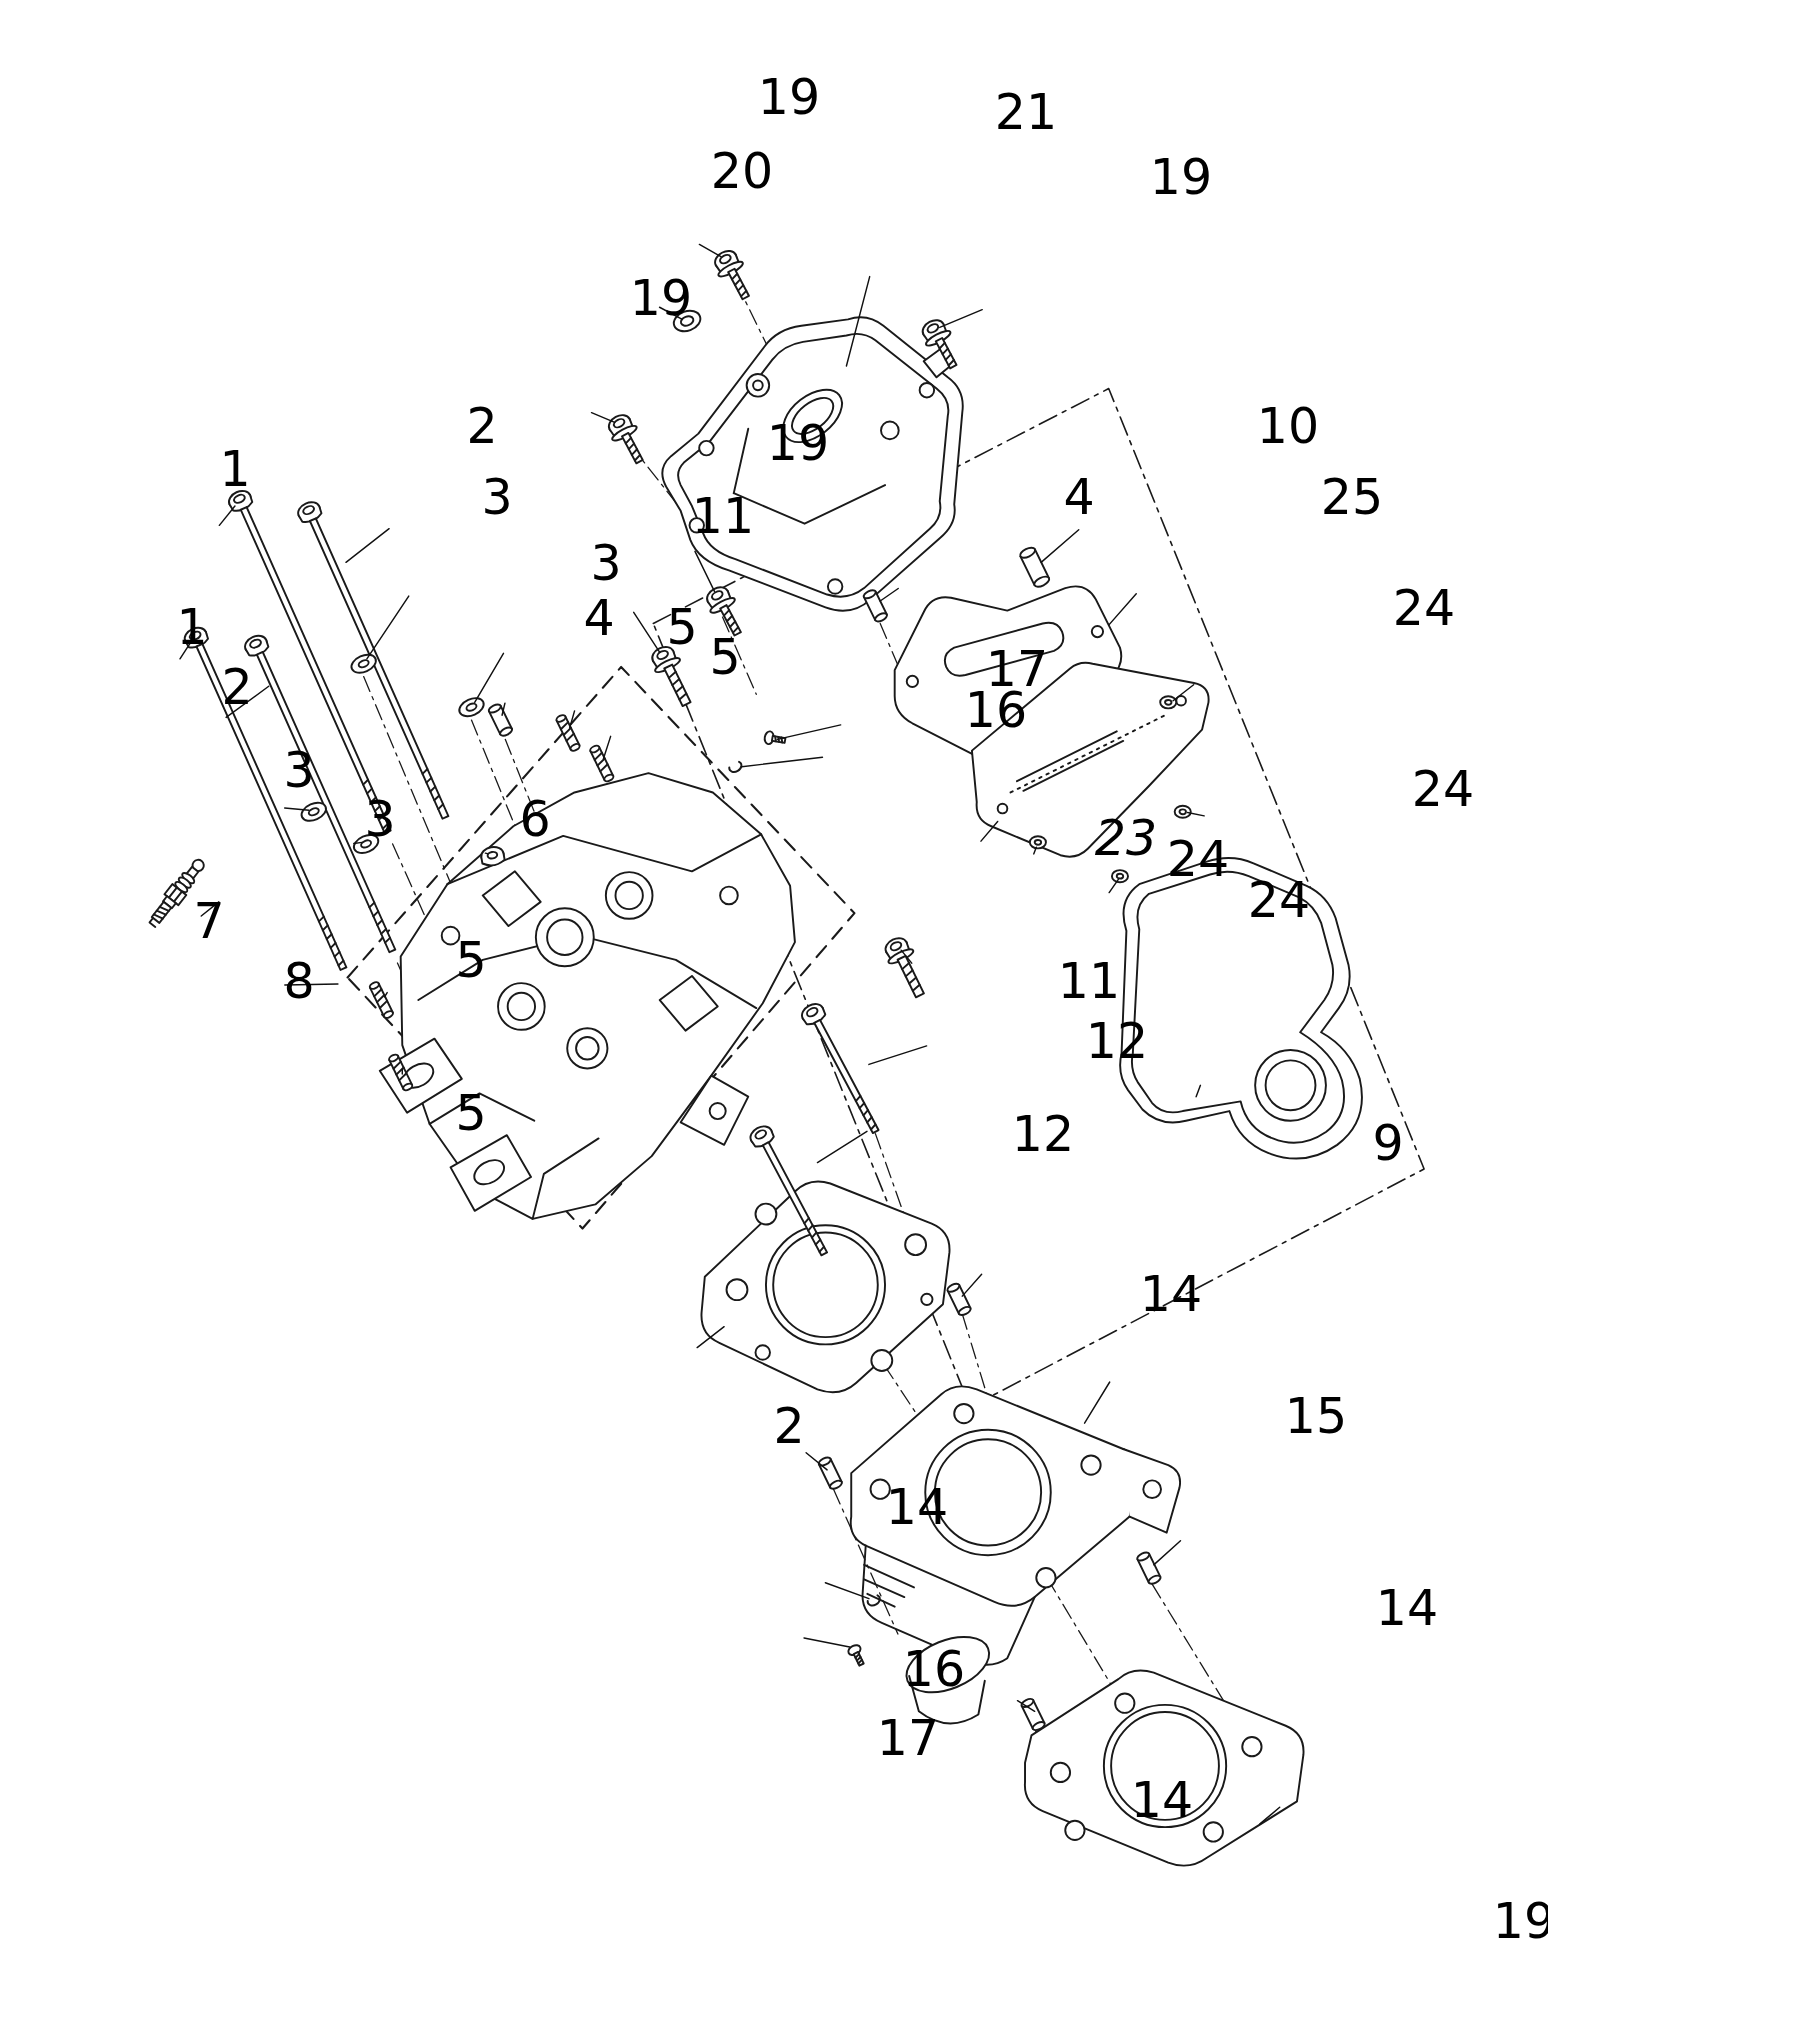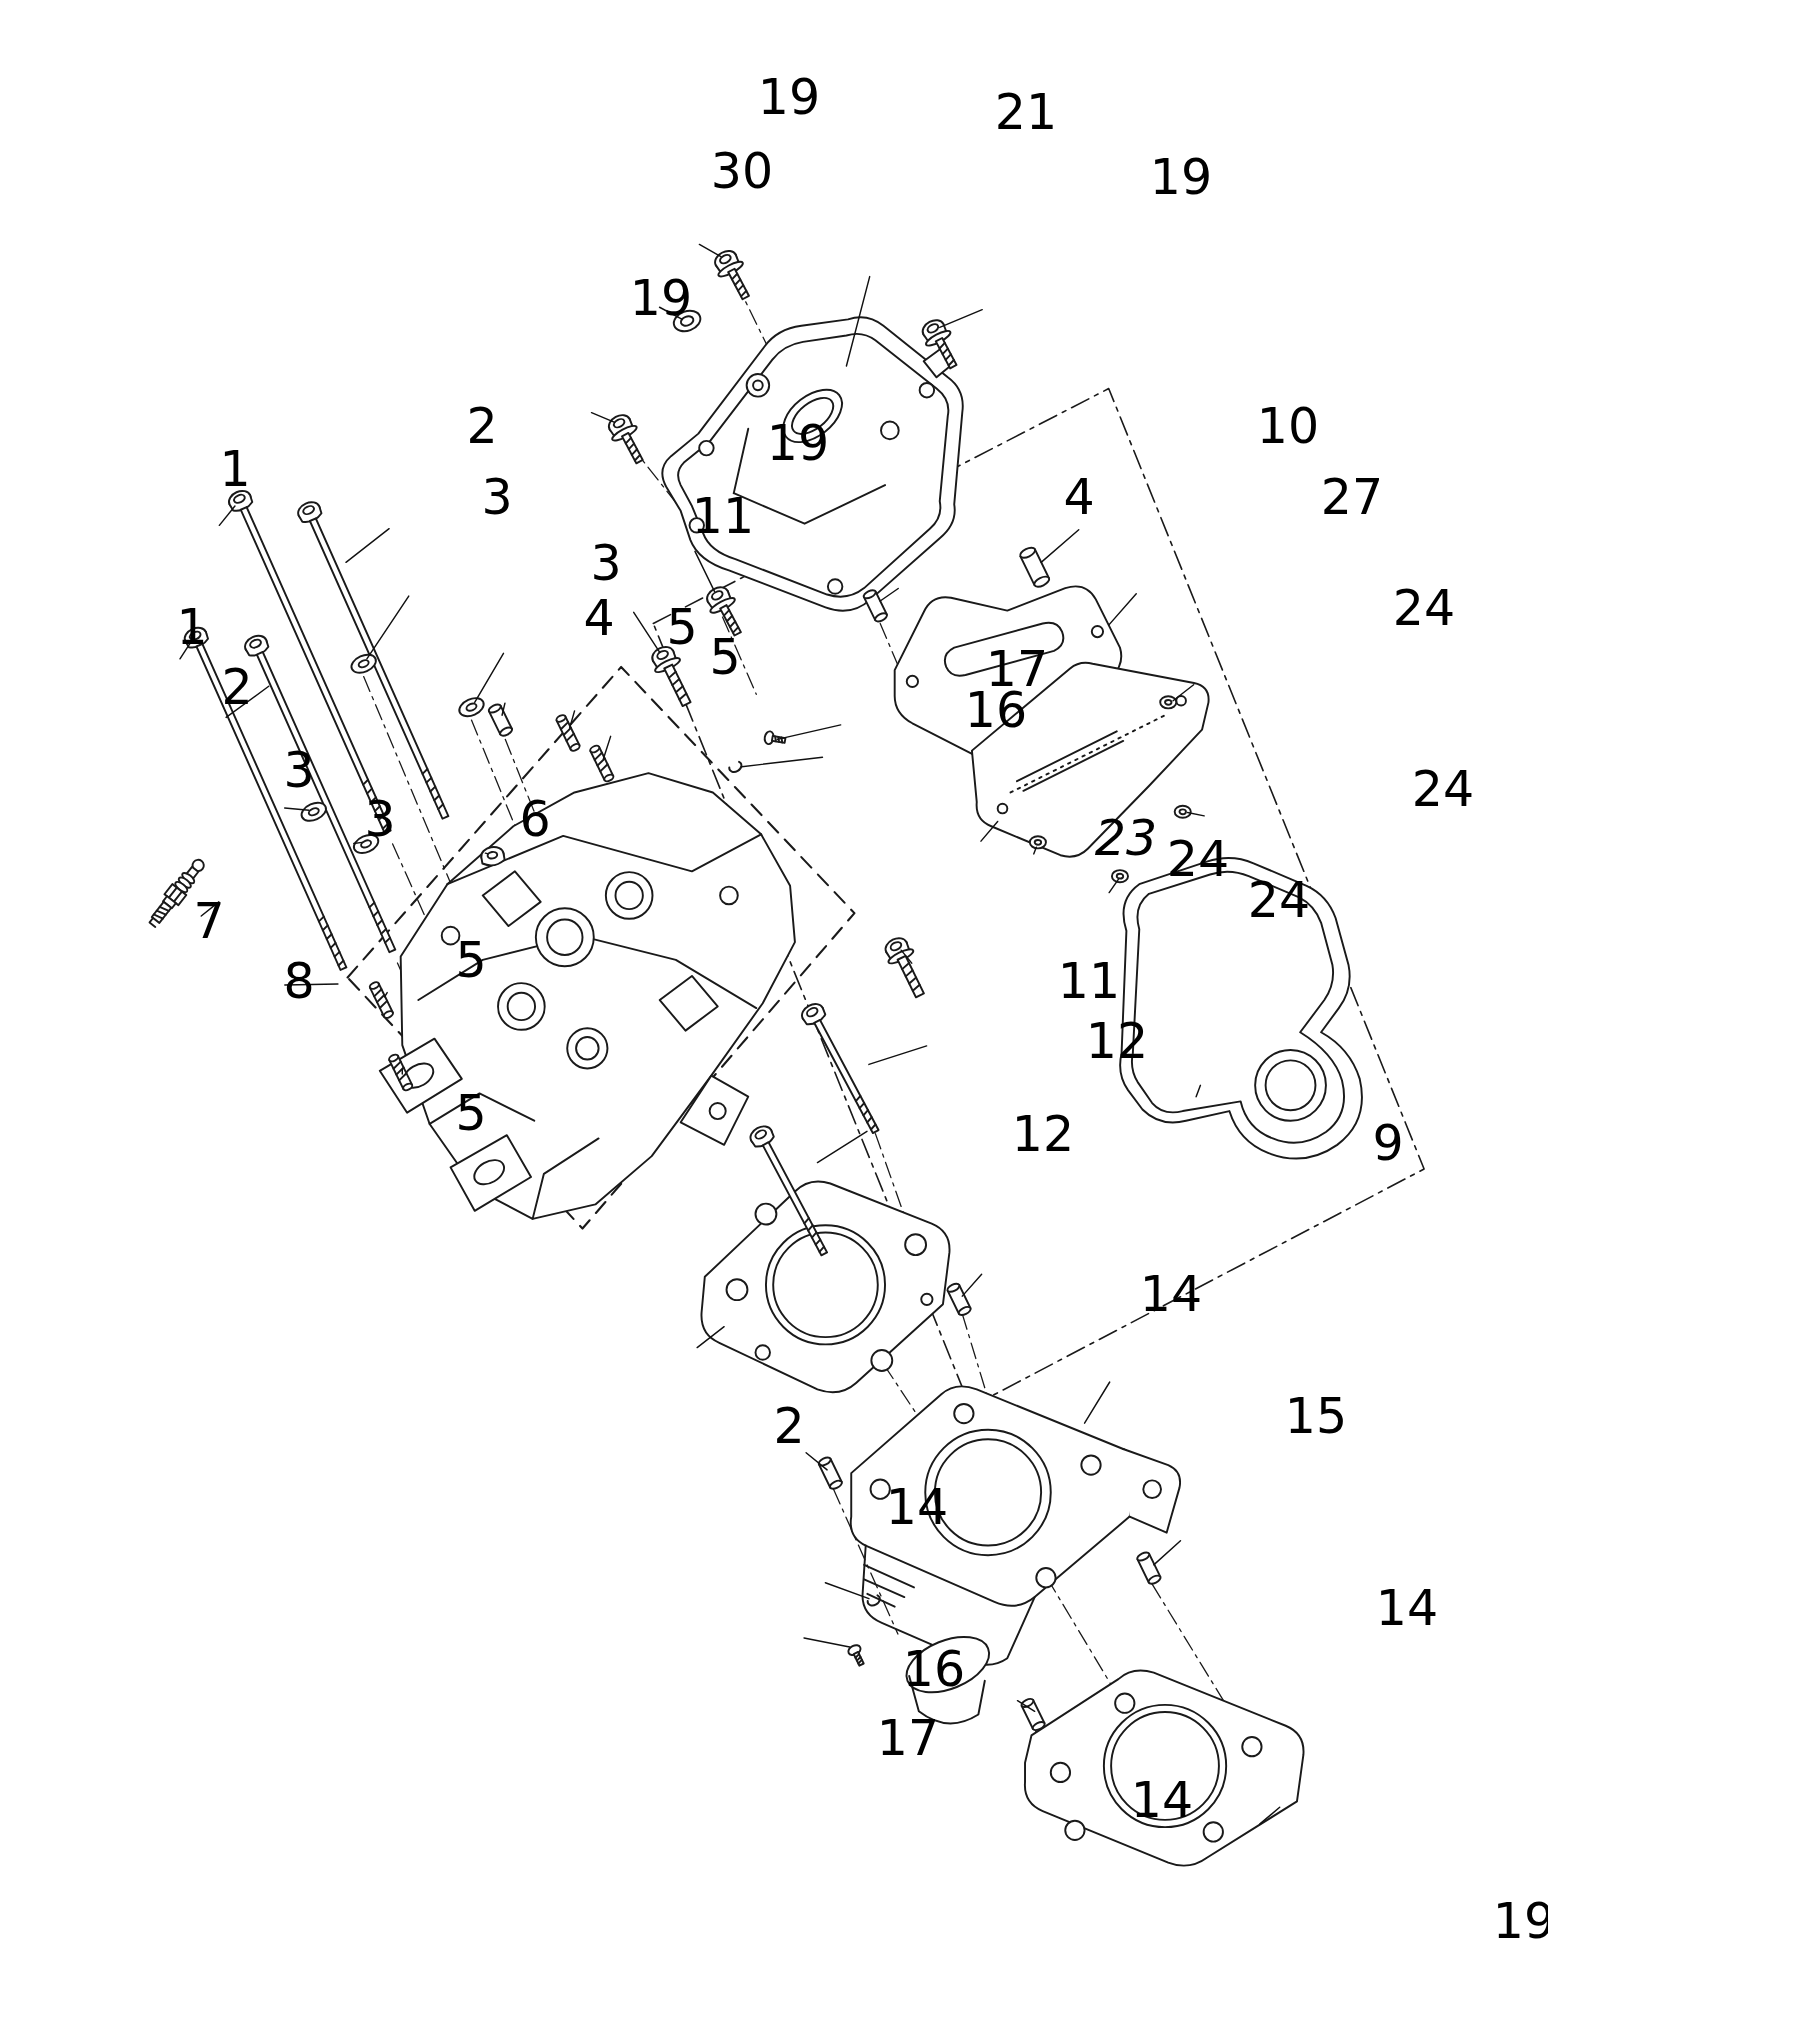--- a/index.html
+++ b/index.html
@@ -363,32 +363,32 @@
         <line x1="1025.8325632455837" y1="1784.3027502711213" x2="1080" y2="1804"></line>
         <line x1="999.3301355749608" y1="1852.9124178298837" x2="1056" y2="1864"></line>
         <line x1="1264.6596994013635" y1="1930.867507323916" x2="1286" y2="1944"></line>
         <line x1="1590.5180937267119" y1="2063.2539206927822" x2="1566" y2="2084"></line>
       </g>
   </svg>
 
   <div id="callout-layer">
       <div class="callout" style="left: 789px; top: 97px;">19</div>
       <div class="callout" style="left: 1026px; top: 112px;">21</div>
-      <div class="callout" style="left: 742px; top: 171px;">30</div>
+      <div class="callout" style="left: 742px; top: 171px;">20</div>
       <div class="callout" style="left: 1181px; top: 177px;">19</div>
       <div class="callout" style="left: 661px; top: 298px;">19</div>
       <div class="callout" style="left: 235px; top: 469px;">1</div>
       <div class="callout" style="left: 482px; top: 426px;">2</div>
       <div class="callout" style="left: 497px; top: 497px;">3</div>
       <div class="callout" style="left: 606px; top: 563px;">3</div>
       <div class="callout" style="left: 798px; top: 443px;">19</div>
       <div class="callout" style="left: 723px; top: 516px;">11</div>
       <div class="callout" style="left: 1288px; top: 426px;">10</div>
       <div class="callout" style="left: 1079px; top: 497px;">4</div>
-      <div class="callout" style="left: 1352px; top: 497px;">27</div>
+      <div class="callout" style="left: 1352px; top: 497px;">25</div>
       <div class="callout" style="left: 599px; top: 618px;">4</div>
       <div class="callout" style="left: 682px; top: 627px;">5</div>
       <div class="callout" style="left: 725px; top: 657px;">5</div>
       <div class="callout" style="left: 1017px; top: 669px;">17</div>
       <div class="callout" style="left: 996px; top: 710px;">16</div>
       <div class="callout" style="left: 1424px; top: 608px;">24</div>
       <div class="callout" style="left: 192px; top: 627px;">1</div>
       <div class="callout" style="left: 237px; top: 687px;">2</div>
       <div class="callout" style="left: 299px; top: 770px;">3</div>
       <div class="callout" style="left: 380px; top: 819px;">3</div>

